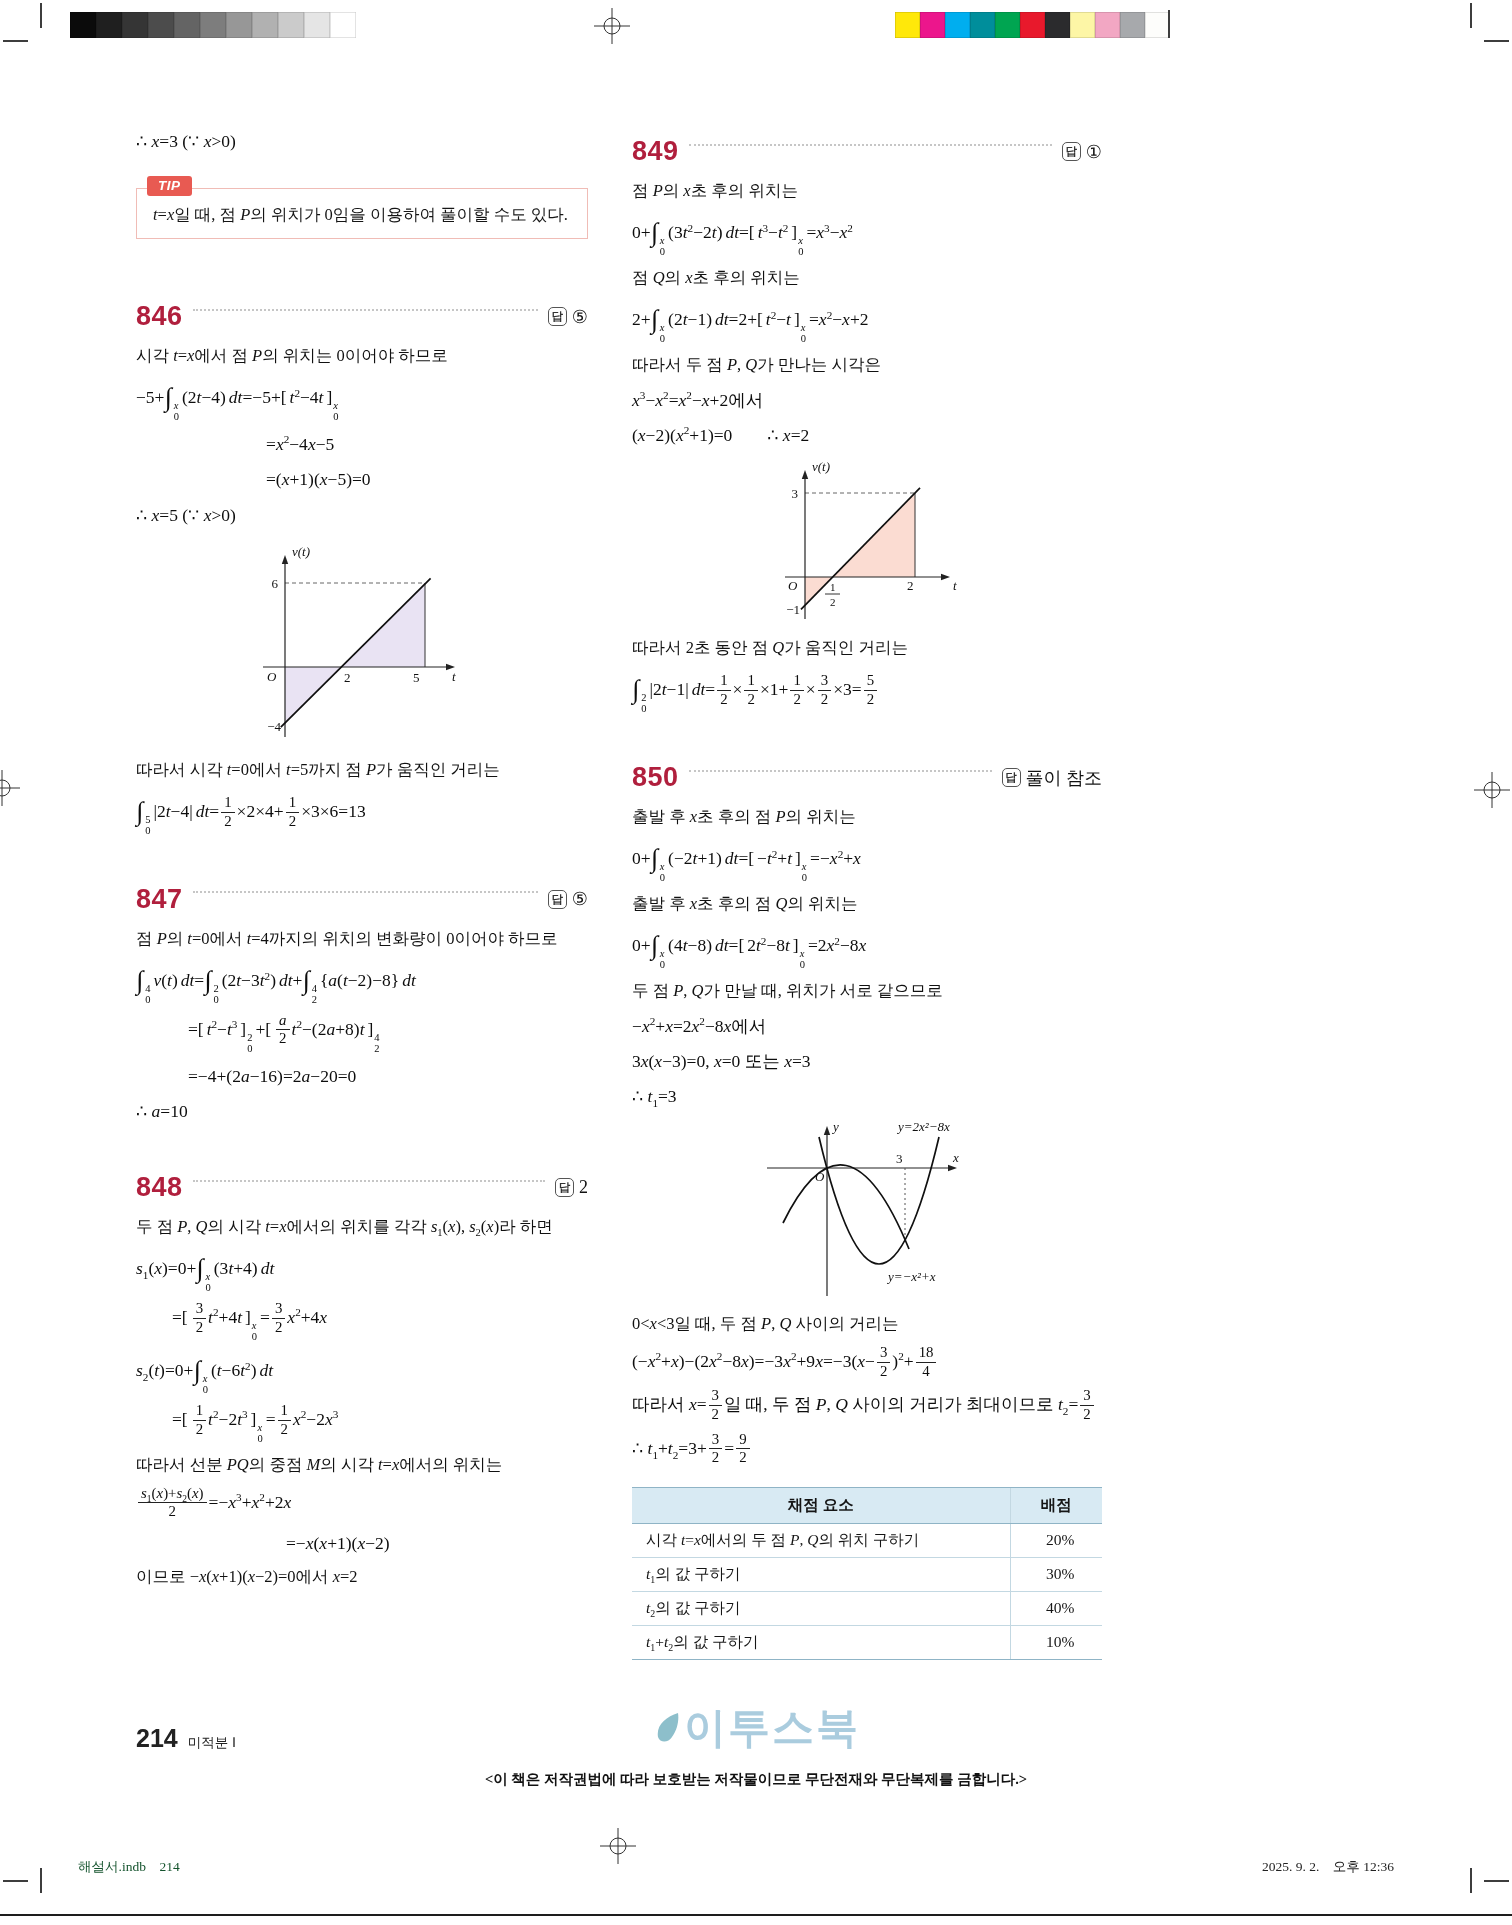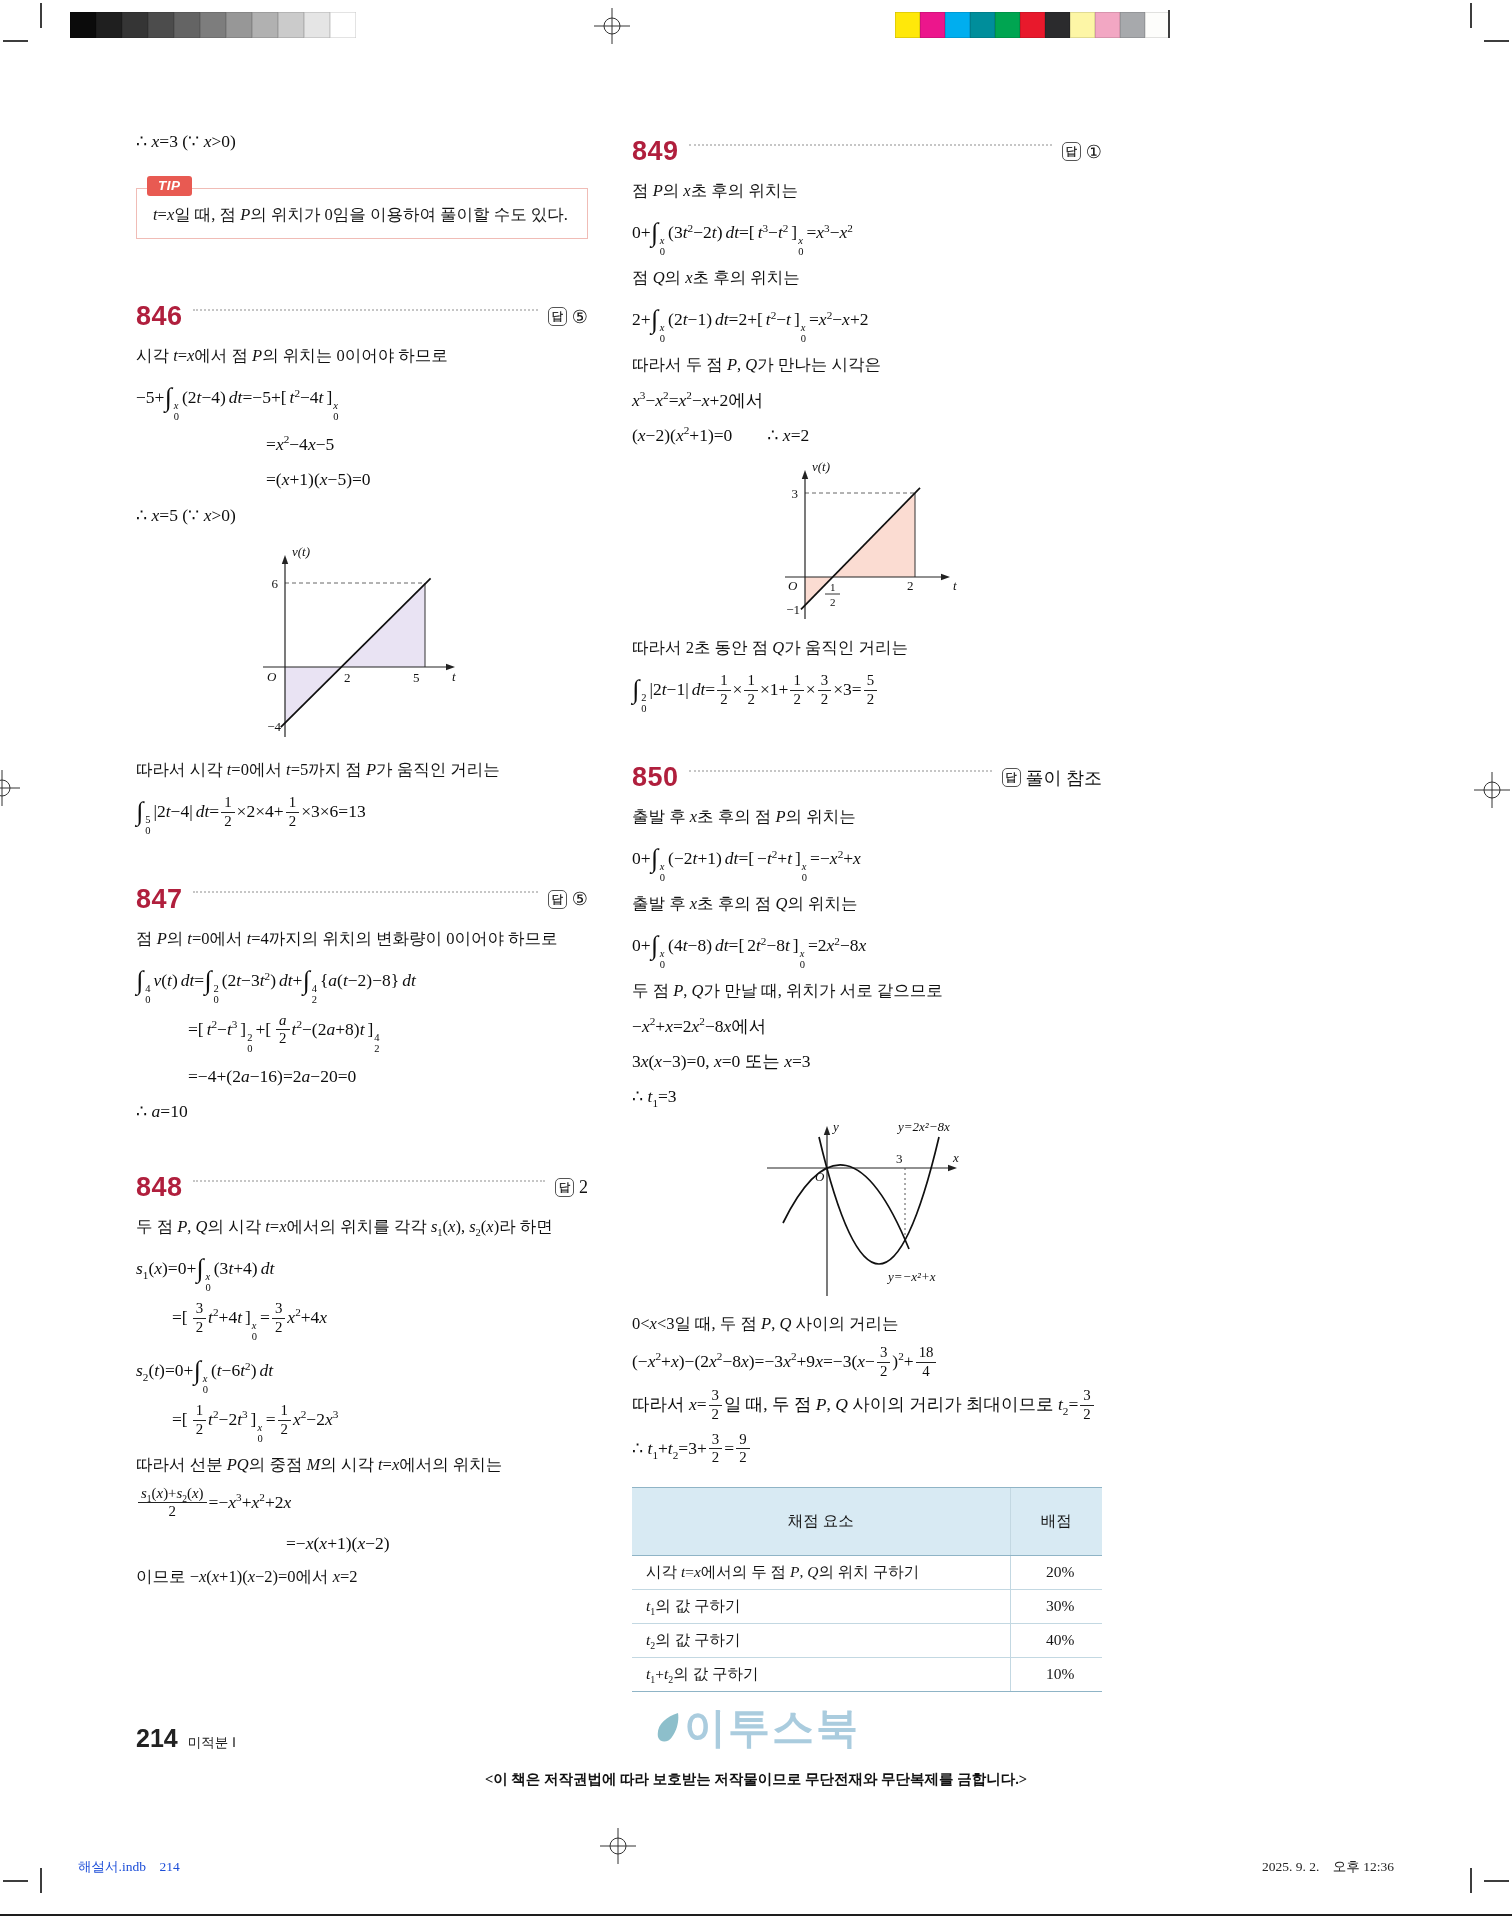--- a/index.html
+++ b/index.html
@@ -61,35 +61,35 @@
   .graph .thin{stroke:#333;stroke-width:1}
   .graph .dash{stroke:#666;stroke-width:1;stroke-dasharray:4 3}
   .graph .dots{stroke:#555;stroke-width:1;stroke-dasharray:2 3}
   .graph .lab{font-size:13px;fill:#111;font-family:"Liberation Serif",serif}
   .graph .it{font-style:italic}
   .graph .sm{font-size:11px}
   .graph polygon.arrow{fill:#222}
   
   .rubric{width:100%;border-collapse:collapse;font-size:15.5px;margin-top:20px}
   .rubric th{background:var(--table-header-bg);border-top:1.5px solid var(--table-border);
-             border-bottom:1px solid var(--table-border);padding:23px 4px;font-weight:normal}
+             border-bottom:1px solid var(--table-border);padding:7px 4px;font-weight:bold}
   .rubric td{border-bottom:1px solid var(--table-row-border);padding:6px 6px 6px 14px}
   .rubric .pct{width:92px;text-align:center;border-left:1px solid var(--table-row-border)}
   .rubric tbody tr:last-child td{border-bottom:1.5px solid var(--table-border)}
   
   .pageinfo{position:absolute;left:136px;top:1724px;display:flex;align-items:baseline;gap:10px}
   .page-num{font-size:25px;font-weight:bold;font-family:"Liberation Sans",sans-serif;color:#222}
   .chapter{font-size:13.5px;color:#222;font-family:"Liberation Sans",sans-serif}
   .logo{position:absolute;left:50%;top:1700px;transform:translateX(-50%);
         display:flex;align-items:center;gap:2px;opacity:.92}
   .logotext{font-family:"Liberation Sans",sans-serif;font-weight:bold;font-size:42px;
             color:var(--logo-blue);letter-spacing:2px}
   .copyright{position:absolute;left:0;width:100%;top:1770px;text-align:center;
              font-size:14.5px;font-weight:bold;color:#111}
-  .print-file{position:absolute;left:78px;top:1858px;font-size:13.5px;color:#1d4ed8}
+  .print-file{position:absolute;left:78px;top:1858px;font-size:13.5px;color:#14532d}
   .print-date{position:absolute;right:118px;top:1858px;font-size:13.5px;color:#222}
 </style>
 </head>
 <body>
 
 <div class="sheet">
 
   <div class="strip gray" style="left:70px;top:12px">
       <div class="swatch" style="background: rgb(11, 11, 11);"></div>
       <div class="swatch" style="background: rgb(31, 31, 31);"></div>

